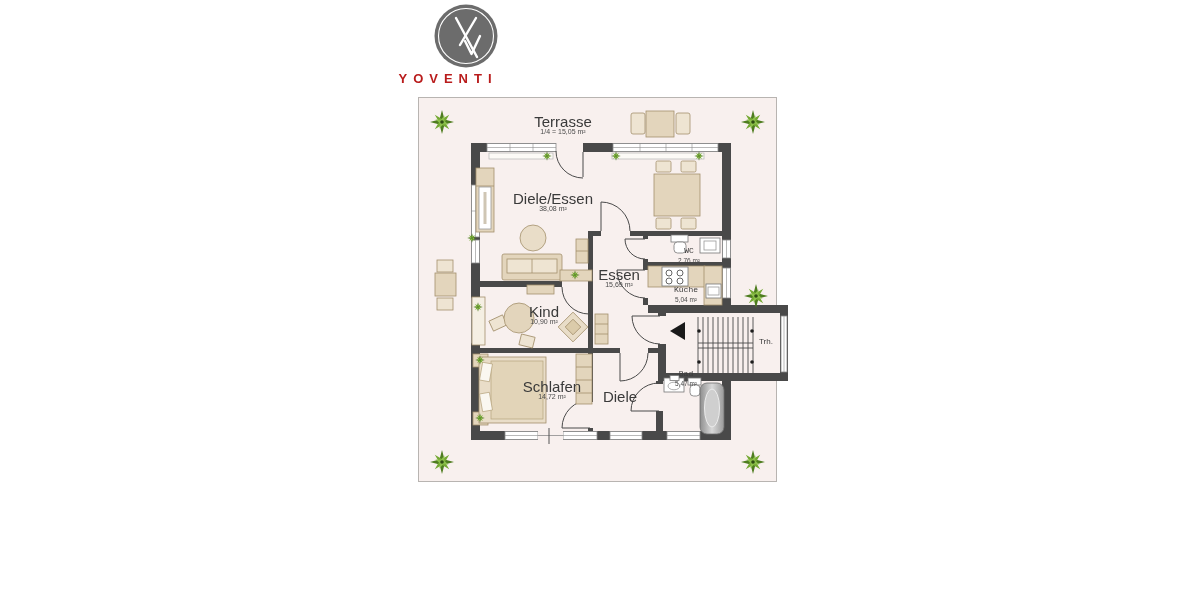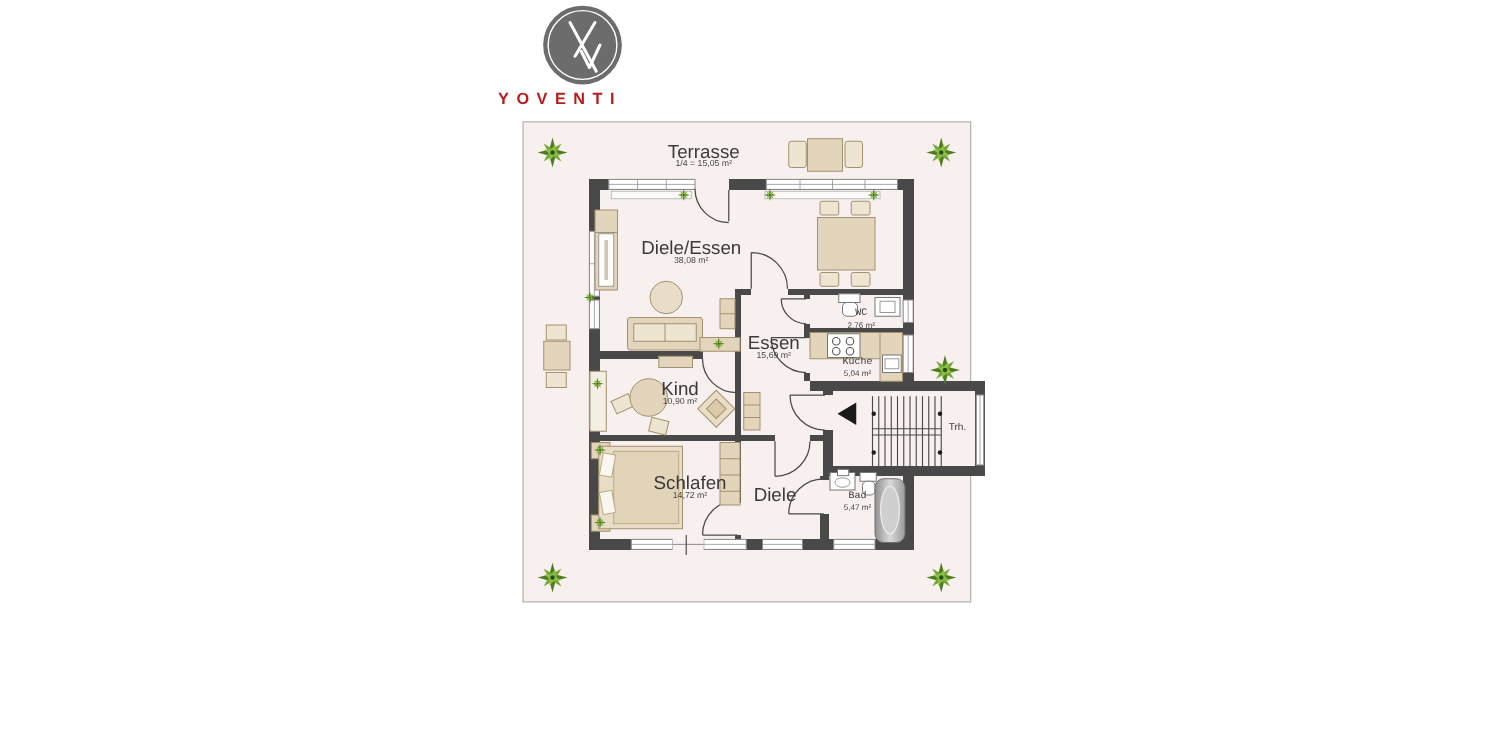--- a/index.html
+++ b/index.html
@@ -299,21 +299,21 @@
     <div class="rname">Kind</div>
     <div class="rarea">10,90 m²</div>
   </div>
   <div class="rlabel" style="left:552px;top:382px">
     <div class="rname">Schlafen</div>
     <div class="rarea">14,72 m²</div>
   </div>
   <div class="rlabel" style="left:620px;top:392px">
     <div class="rname">Diele</div>
   </div>
-  <div class="rlabel sm" style="left:686px;top:392px">
+  <div class="rlabel sm" style="left:686px;top:369px">
     <div class="rname">Bad</div>
     <div class="rarea">5,47 m²</div>
   </div>
   <div class="rlabel tiny" style="left:766px;top:337px">
     <div class="rname">Trh.</div>
   </div>
 
 </div>
 
 </body></html>

